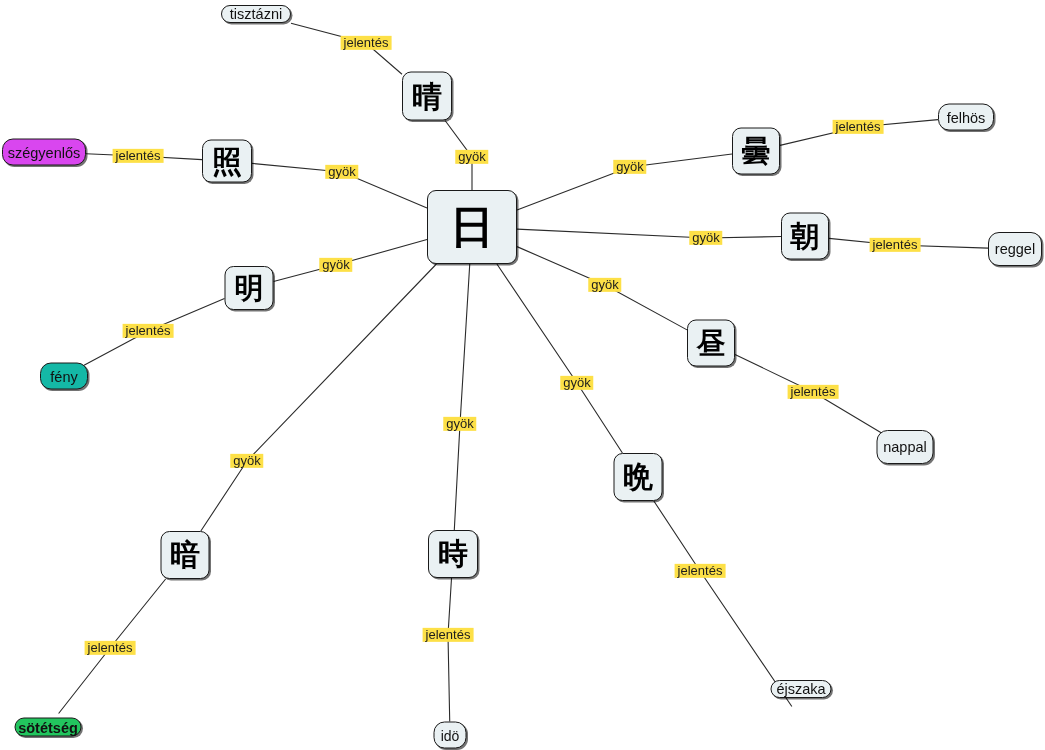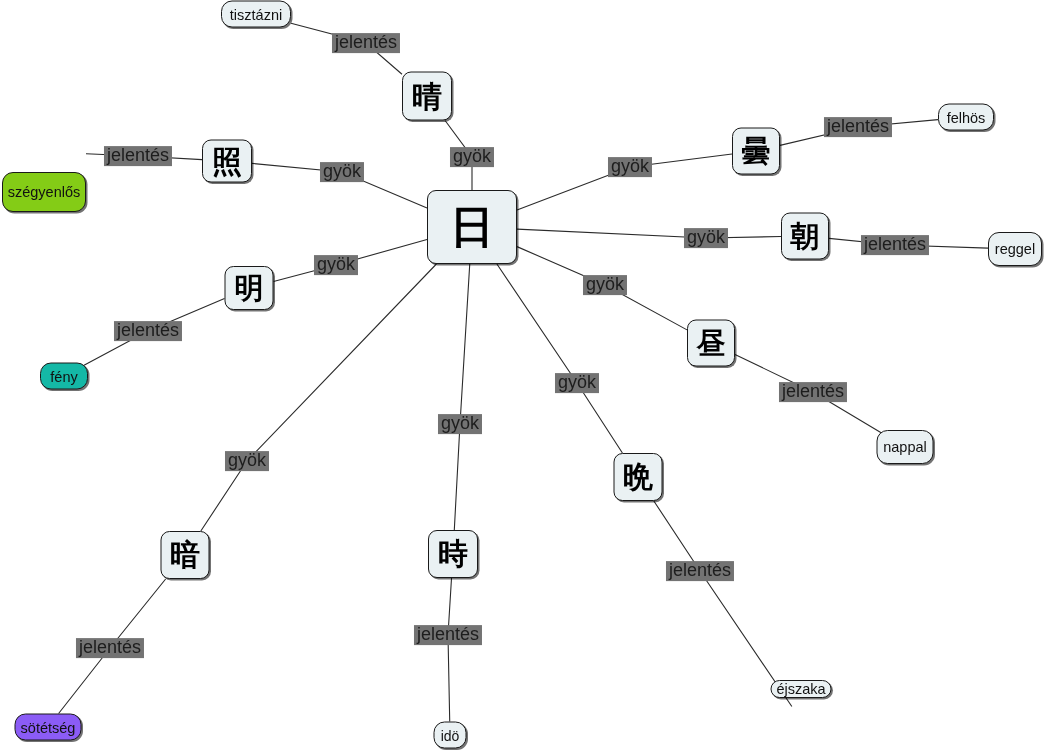--- a/index.html
+++ b/index.html
@@ -46,23 +46,23 @@
     border-radius: 11px;
     font-family: "Liberation Sans", sans-serif;
     font-size: 14.5px;
     color: #111111;
     padding: 4px 11px;
     height: 27px;
   }
   .edge-label {
     position: absolute;
     transform: translate(-50%, -50%);
-    background: #737373;
+    background: #fde047;
     font-family: "Liberation Sans", sans-serif;
-    font-size: 18px;
+    font-size: 13px;
     color: #1d1d1d;
     padding: 0 3px;
     white-space: nowrap;
     line-height: 1.1;
   }
 </style>
 </head>
 <body>
 
 <div id="canvas">
@@ -103,27 +103,27 @@
     <div class="edge-label" style="left: 247px; top: 461px;">gyök</div>
     <div class="edge-label" style="left: 110px; top: 648px;">jelentés</div>
     <div class="edge-label" style="left: 336px; top: 265px;">gyök</div>
     <div class="edge-label" style="left: 148px; top: 331px;">jelentés</div>
     <div class="node kanji" style="left: 472px; top: 227px; width: 90px; height: 74px; font-size: 44px; background: rgb(234, 241, 243); border-color: rgb(26, 26, 26);">
       <span>日</span>
     </div>
     <div class="node kanji" style="left: 427px; top: 96px; width: 50px; height: 49px; font-size: 30px; background: rgb(234, 241, 243); border-color: rgb(26, 26, 26);">
       <span>晴</span>
     </div>
-    <div class="node gloss" style="left: 256px; top: 14px; width: 70px; height: 27px; font-size: 14.5px; background: rgb(234, 241, 243); border-color: rgb(26, 26, 26);">
+    <div class="node gloss" style="left: 256px; top: 14px; width: 70px; height: 18px; font-size: 14.5px; background: rgb(234, 241, 243); border-color: rgb(26, 26, 26);">
       <span>tisztázni</span>
     </div>
     <div class="node kanji" style="left: 227px; top: 161px; width: 50px; height: 43px; font-size: 30px; background: rgb(234, 241, 243); border-color: rgb(26, 26, 26);">
       <span>照</span>
     </div>
-    <div class="node gloss" style="left: 44px; top: 152px; width: 84px; height: 40px; font-size: 14.5px; background: #84cc16; border-color: rgb(26, 26, 26); margin-top: 40px;">
+    <div class="node gloss" style="left: 44px; top: 152px; width: 84px; height: 27px; font-size: 14.5px; background: #d946ef; border-color: rgb(26, 26, 26);">
       <span>szégyenlős</span>
     </div>
     <div class="node kanji" style="left: 756px; top: 151px; width: 48px; height: 47px; font-size: 29px; background: rgb(234, 241, 243); border-color: rgb(26, 26, 26);">
       <span>曇</span>
     </div>
     <div class="node gloss" style="left: 966px; top: 117px; width: 56px; height: 27px; font-size: 14.5px; background: rgb(234, 241, 243); border-color: rgb(26, 26, 26);">
       <span>felhös</span>
     </div>
     <div class="node kanji" style="left: 805px; top: 236px; width: 48px; height: 47px; font-size: 29px; background: rgb(234, 241, 243); border-color: rgb(26, 26, 26);">
       <span>朝</span>
@@ -145,21 +145,21 @@
     </div>
     <div class="node kanji" style="left: 453px; top: 554px; width: 50px; height: 48px; font-size: 30px; background: rgb(234, 241, 243); border-color: rgb(26, 26, 26);">
       <span>時</span>
     </div>
     <div class="node gloss" style="left: 450px; top: 735px; width: 33px; height: 27px; font-size: 14px; background: rgb(234, 241, 243); border-color: rgb(26, 26, 26);">
       <span>idö</span>
     </div>
     <div class="node kanji" style="left: 185px; top: 555px; width: 49px; height: 48px; font-size: 30px; background: rgb(234, 241, 243); border-color: rgb(26, 26, 26);">
       <span>暗</span>
     </div>
-    <div class="node gloss" style="left: 48px; top: 727px; width: 67px; height: 27px; font-size: 14.5px; background: #8b5cf6; border-color: rgb(26, 26, 26);">
+    <div class="node gloss" style="left: 48px; top: 727px; width: 67px; height: 19px; font-size: 14.5px; background: #22c55e; border-color: rgb(26, 26, 26); font-weight: bold;">
       <span>sötétség</span>
     </div>
     <div class="node kanji" style="left: 249px; top: 288px; width: 49px; height: 44px; font-size: 29px; background: rgb(234, 241, 243); border-color: rgb(26, 26, 26);">
       <span>明</span>
     </div>
     <div class="node gloss" style="left: 64px; top: 376px; width: 48px; height: 27px; font-size: 14.5px; background: #14b8a6; border-color: rgb(26, 26, 26);">
       <span>fény</span>
     </div>
   </div>
 

